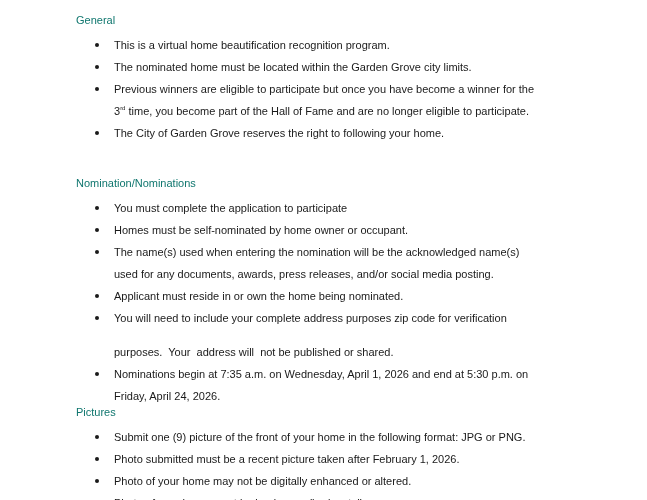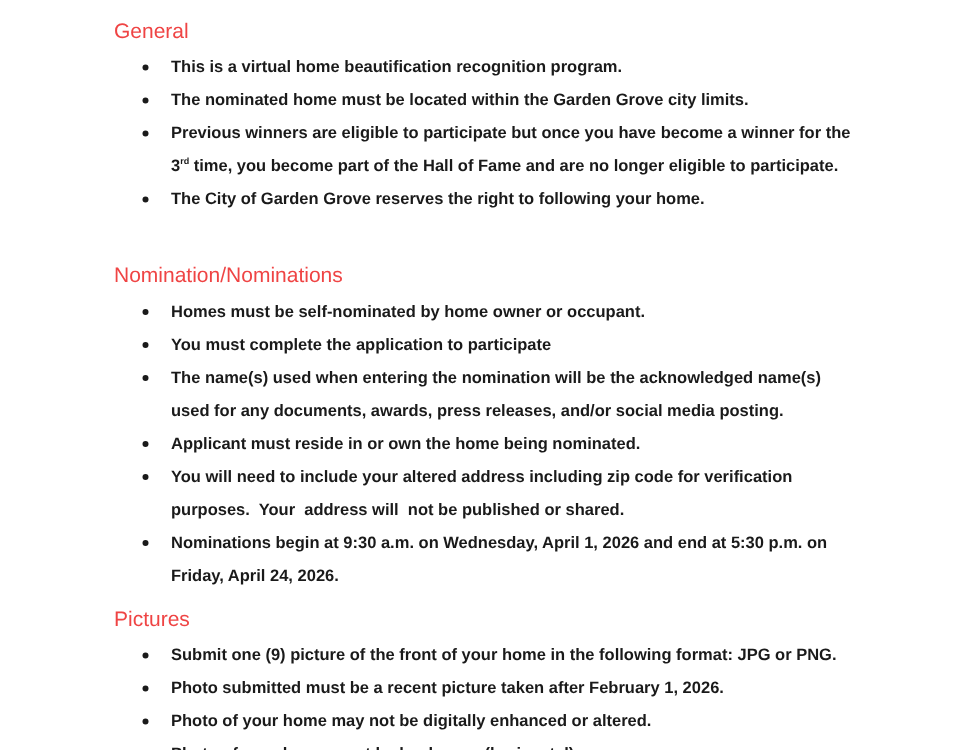--- a/index.html
+++ b/index.html
@@ -21,40 +21,39 @@
       top: 0;
       width: 647px;
       height: 500px;
     }
     .section {
       position: absolute;
       left: 76px;
       width: 500px;
     }
     .section-heading {
-      font-size: 14px;
+      font-size: 11px;
       line-height: 16px;
       margin: 0;
       font-weight: normal;
-      color: #ef4444;
+      color: #0f766e;
     }
     .bullet-list {
       list-style: none;
       margin: 0;
       padding: 0;
       margin-top: 6px;
     }
     .bullet-item {
       position: relative;
       padding-left: 38px;
       font-size: 11px;
       line-height: 22px;
       color: #1a1a1a;
       white-space: nowrap;
-      font-weight: bold;
     }
     .bullet-dot {
       position: absolute;
       left: 19px;
       top: 9px;
       width: 4px;
       height: 4px;
       border-radius: 50%;
       background: #1a1a1a;
     }
@@ -96,43 +95,43 @@
         <span class="line">The City of Garden Grove reserves the right to following your home.</span>
       </li>
     </ul>
   </div>
 
   <div class="section" id="sec-nomination">
     <h2 class="section-heading">Nomination/Nominations</h2>
     <ul class="bullet-list">
       <li class="bullet-item">
         <span class="bullet-dot"></span>
-        <span class="line">Homes must be self-nominated by home owner or occupant.</span>
+        <span class="line">You must complete the application to participate</span>
       </li>
       <li class="bullet-item">
         <span class="bullet-dot"></span>
-        <span class="line">You must complete the application to participate</span>
+        <span class="line">Homes must be self-nominated by home owner or occupant.</span>
       </li>
       <li class="bullet-item">
         <span class="bullet-dot"></span>
         <span class="line">The name(s) used when entering the nomination will be the acknowledged name(s)</span>
         <span class="line">used for any documents, awards, press releases, and/or social media posting.</span>
       </li>
       <li class="bullet-item">
         <span class="bullet-dot"></span>
         <span class="line">Applicant must reside in or own the home being nominated.</span>
       </li>
       <li class="bullet-item">
         <span class="bullet-dot"></span>
-        <span class="line">You will need to include your altered address including zip code for verification</span>
-        <span class="line" style="white-space: pre;">purposes.  Your  address will  not be published or shared.</span>
+        <span class="line">You will need to include your complete address purposes zip code for verification</span>
+        <span class="line" style="white-space: pre; margin-top: 12px;">purposes.  Your  address will  not be published or shared.</span>
       </li>
       <li class="bullet-item">
         <span class="bullet-dot"></span>
-        <span class="line">Nominations begin at 9:30 a.m. on Wednesday, April 1, 2026 and end at 5:30 p.m. on</span>
+        <span class="line">Nominations begin at 7:35 a.m. on Wednesday, April 1, 2026 and end at 5:30 p.m. on</span>
         <span class="line">Friday, April 24, 2026.</span>
       </li>
     </ul>
   </div>
 
   <div class="section" id="sec-pictures">
     <h2 class="section-heading">Pictures</h2>
     <ul class="bullet-list">
       <li class="bullet-item">
         <span class="bullet-dot"></span>

